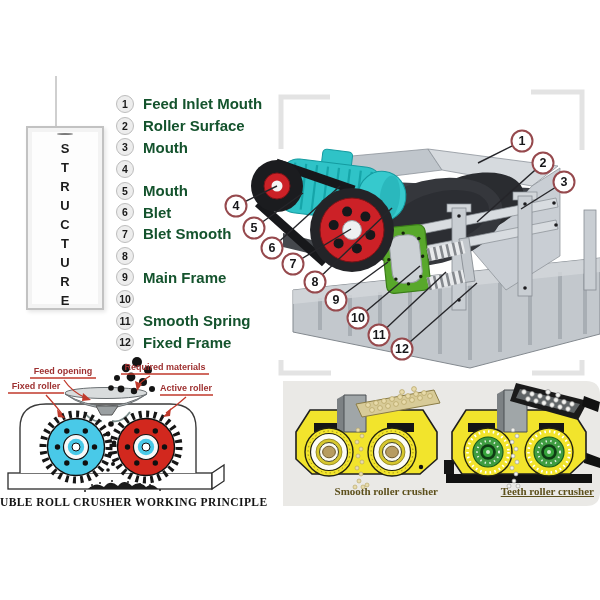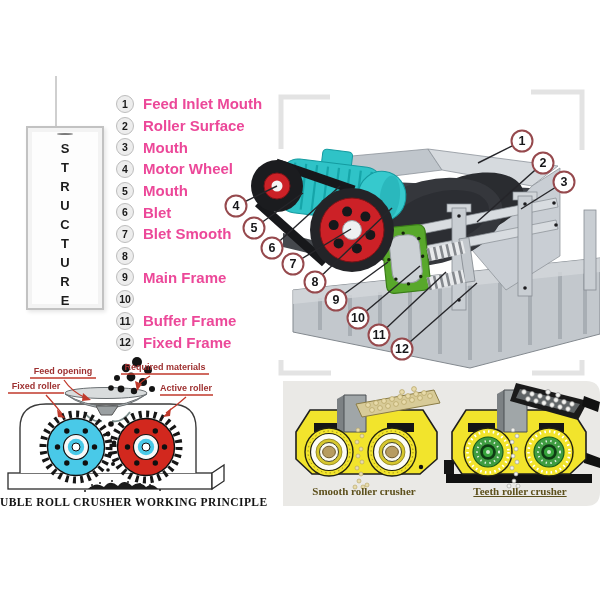--- a/index.html
+++ b/index.html
@@ -17,29 +17,29 @@
            border:1px solid #7a7a7a;}
   .tag-word{margin-top:6px;writing-mode:vertical-rl;text-orientation:upright;
             font-size:13px;font-weight:bold;color:#1c1c1c;letter-spacing:4px;line-height:1;}
 
   
   .parts-list{position:absolute;left:116px;top:93px;z-index:2;list-style:none;margin:0;padding:0;}
   .parts-list li{height:21.7px;display:flex;align-items:center;}
   .num-badge{width:16px;height:16px;border-radius:50%;background:#ededed;border:1.5px solid #bdbdbd;
              color:#1b1b1b;font-size:10.5px;font-weight:bold;display:flex;align-items:center;
              justify-content:center;flex:0 0 auto;}
-  .part-label{margin-left:9px;font-size:15px;font-weight:600;color:#ec4899;white-space:nowrap;}
+  .part-label{margin-left:9px;font-size:15px;font-weight:600;color:#14532d;white-space:nowrap;}
 
   
   .principle-title{position:absolute;left:0px;top:496px;width:220px;text-align:center;z-index:2;
                    font-family:"Liberation Serif",serif;font-weight:bold;font-size:11.5px;
                    letter-spacing:.4px;color:#141414;white-space:nowrap;}
 
   
-  .crusher-caption{position:absolute;top:485px;width:148px;text-align:center;z-index:2;
+  .crusher-caption{position:absolute;top:485px;width:148px;text-align:right;z-index:2;
                    font-family:"Liberation Serif",serif;font-weight:bold;font-size:11px;color:#5d501c;}
   .caption-smooth{left:290px;}
   .caption-teeth{left:446px;text-decoration:underline;}
 </style>
 </head>
 <body>
 
 <div id="canvas">
 
   <svg id="scene" width="600" height="600" viewBox="0 0 600 600">
@@ -471,21 +471,20 @@
     <li>
         <span class="num-badge">2</span>
         <span class="part-label">Roller Surface</span>
       </li>
     <li>
         <span class="num-badge">3</span>
         <span class="part-label">Mouth</span>
       </li>
     <li>
         <span class="num-badge">4</span>
-        <span class="part-label">Motor Wheel</span>
       </li>
     <li>
         <span class="num-badge">5</span>
         <span class="part-label">Mouth</span>
       </li>
     <li>
         <span class="num-badge">6</span>
         <span class="part-label">Blet</span>
       </li>
     <li>
@@ -497,21 +496,21 @@
       </li>
     <li>
         <span class="num-badge">9</span>
         <span class="part-label">Main Frame</span>
       </li>
     <li>
         <span class="num-badge">10</span>
       </li>
     <li>
         <span class="num-badge">11</span>
-        <span class="part-label">Buffer Frame</span>
+        <span class="part-label">Smooth Spring</span>
       </li>
     <li>
         <span class="num-badge">12</span>
         <span class="part-label">Fixed Frame</span>
       </li>
   </ul>
 
   <div class="principle-title">UBLE ROLL CRUSHER WORKING PRINCIPLE</div>
   <div class="crusher-caption caption-smooth">Smooth roller crusher</div>
   <div class="crusher-caption caption-teeth">Teeth roller crusher</div>

